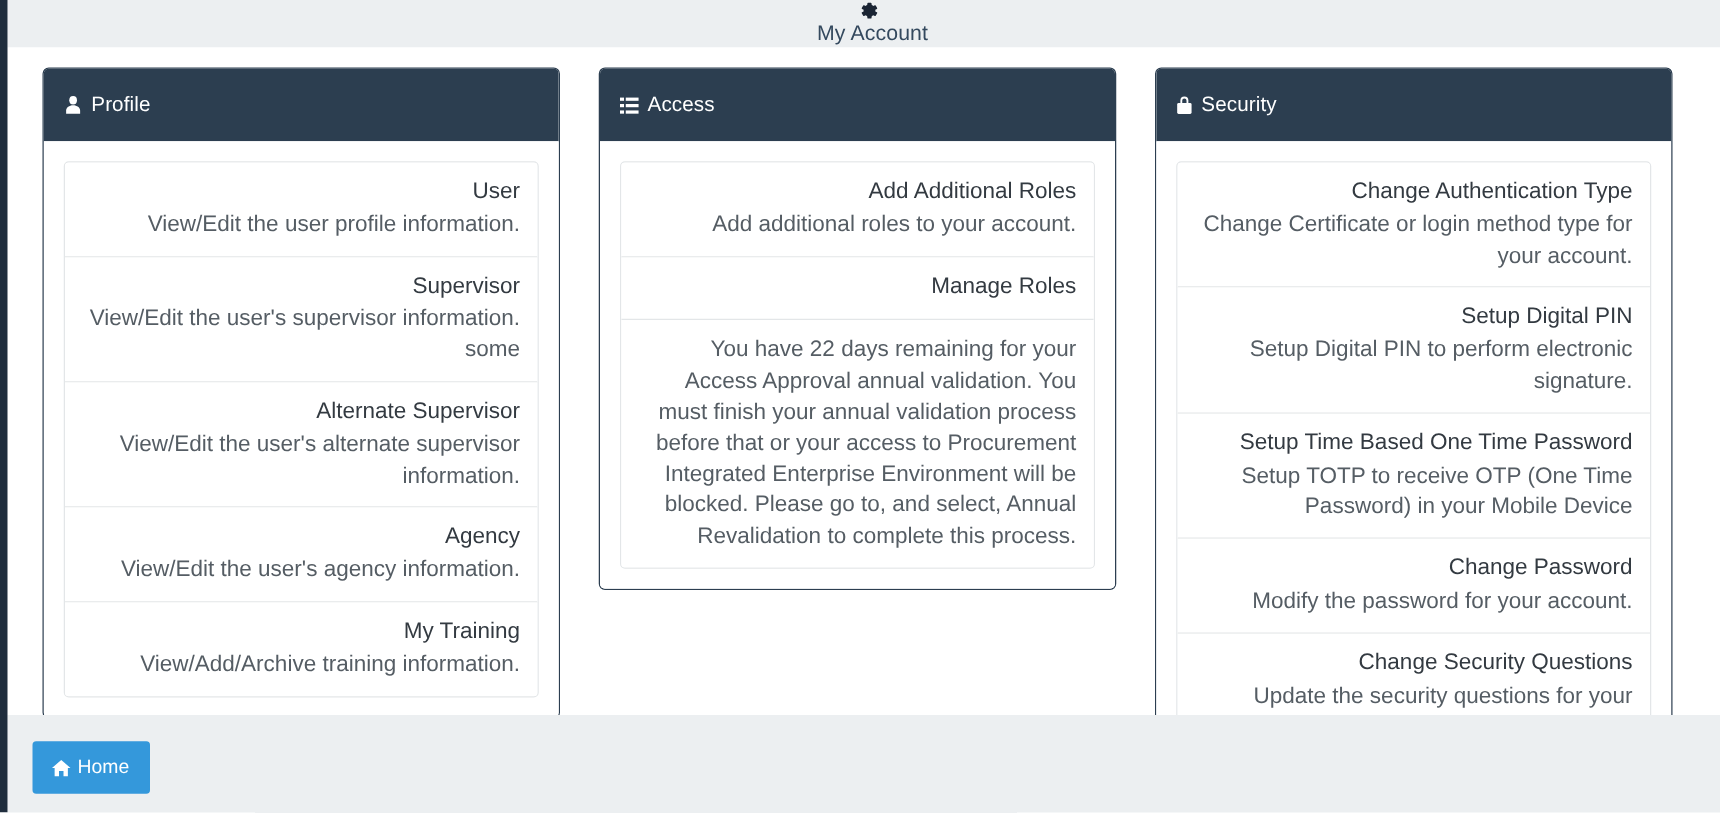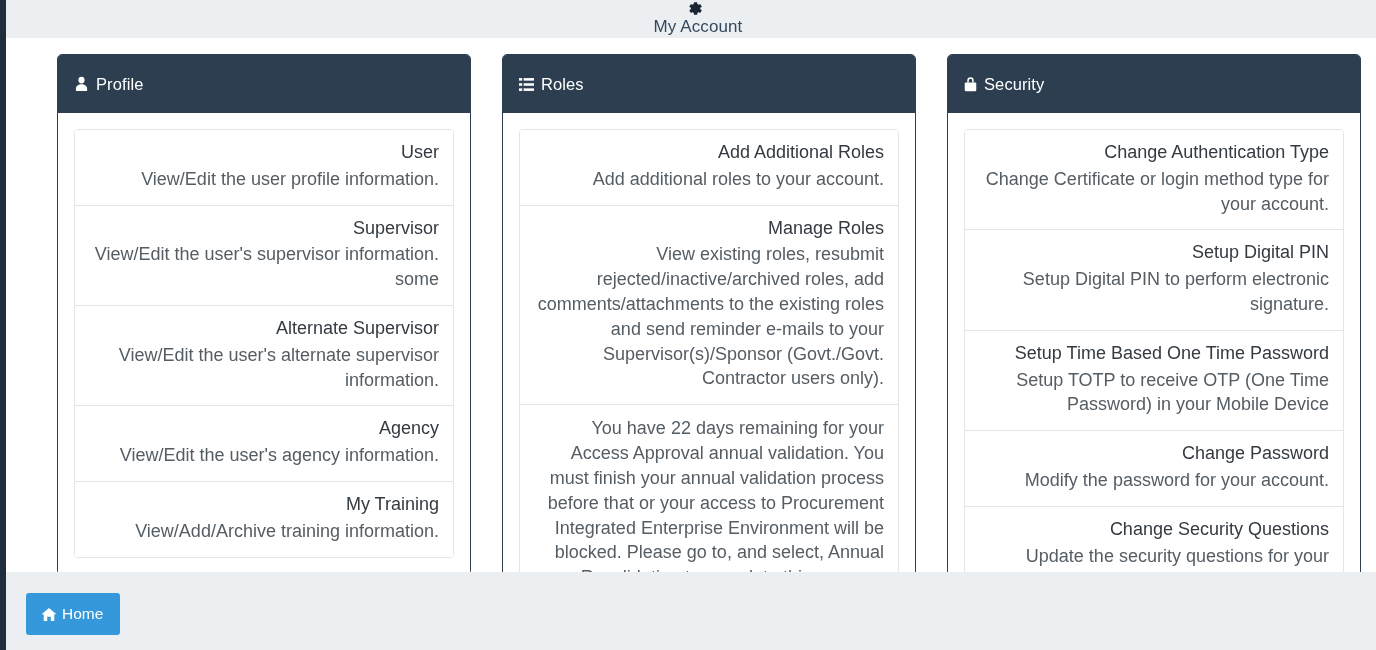--- a/index.html
+++ b/index.html
@@ -44,24 +44,23 @@
     letter-spacing: 0.1px;
   }
   
   .content {
     position: absolute; left: 6px; top: 38px;
     width: 1370px; height: 534px;
     background: #ffffff;
   }
   .panels {
     display: flex;
-    padding: 16px 15px 0 28px;
+    padding: 16px 38px 0 28px;
     gap: 31px;
     align-items: flex-start;
-    margin-left: 23px;
   }
   .panel {
     flex: 1 1 0;
     min-width: 0;
     border: 1px solid #2c3e50;
     border-radius: 5px;
     background: #ffffff;
     overflow: hidden;
   }
   .panel-head {
@@ -197,31 +196,30 @@
           <span class="ico">
             <svg width="15" height="15" viewBox="0 0 14 14" fill="#ffffff" aria-hidden="true">
               <rect x="0" y="1" width="3" height="2.4"></rect>
                 <rect x="4.3" y="1" width="9.7" height="2.4"></rect>
               <rect x="0" y="5.8" width="3" height="2.4"></rect>
                 <rect x="4.3" y="5.8" width="9.7" height="2.4"></rect>
               <rect x="0" y="10.6" width="3" height="2.4"></rect>
                 <rect x="4.3" y="10.6" width="9.7" height="2.4"></rect>
             </svg>
           </span>
-          <span class="htxt">Roles</span>
+          <span class="htxt">Access</span>
         </div>
         <div class="panel-body">
           <div class="listgroup">
             <div class="litem">
               <div class="lt">Add Additional Roles</div>
               <div class="ld">Add additional roles to your account.</div>
             </div>
             <div class="litem">
               <div class="lt">Manage Roles</div>
-              <div class="ld">View existing roles, resubmit rejected/inactive/archived roles, add comments/attachments to the existing roles and send reminder e-mails to your Supervisor(s)/Sponsor (Govt./Govt. Contractor users only).</div>
             </div>
             <div class="litem">
               <div class="ld">You have 22 days remaining for your Access Approval annual validation. You must finish your annual validation process before that or your access to Procurement Integrated Enterprise Environment will be blocked. Please go to, and select, Annual Revalidation to complete this process.</div>
             </div>
           </div>
         </div>
       </div>
 
       <div class="panel">
         <div class="panel-head">

